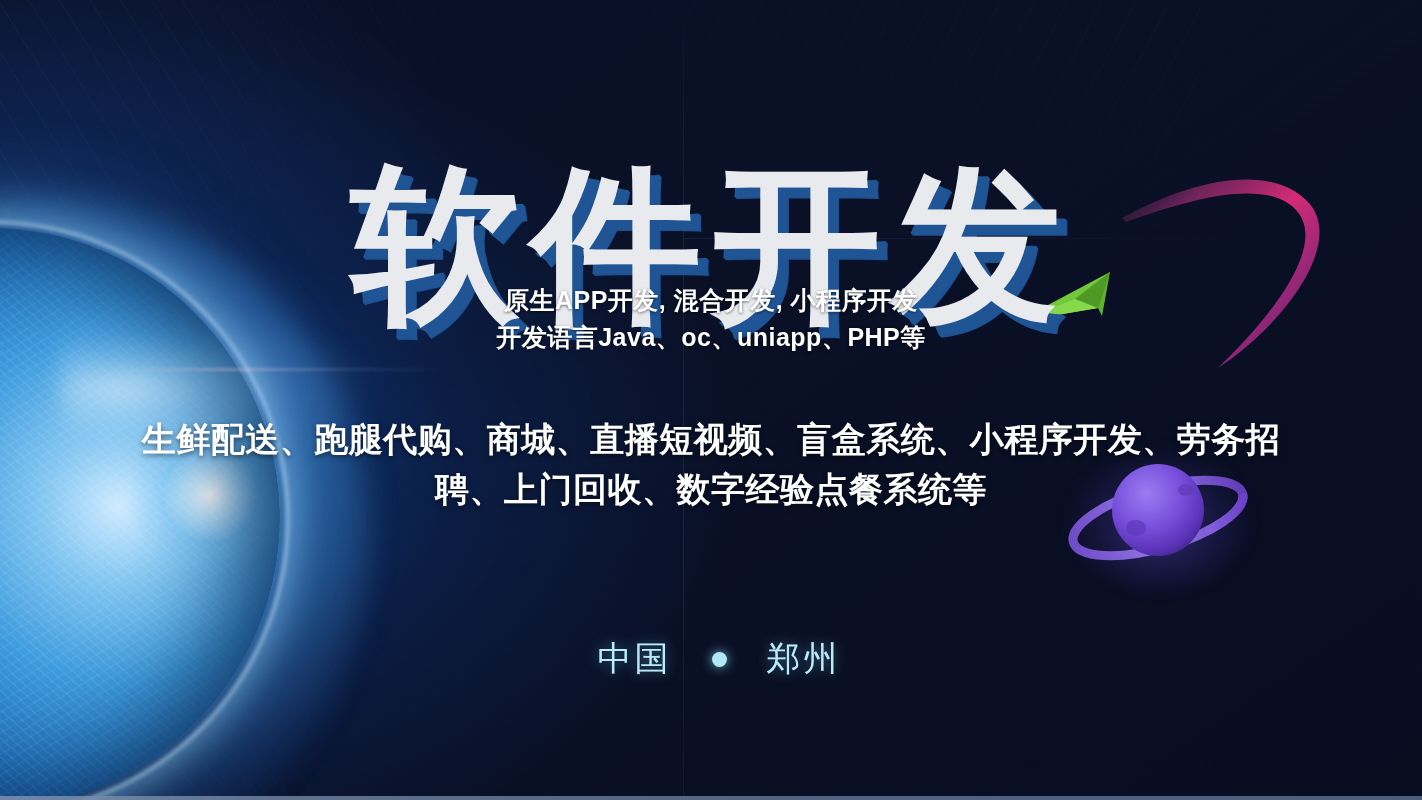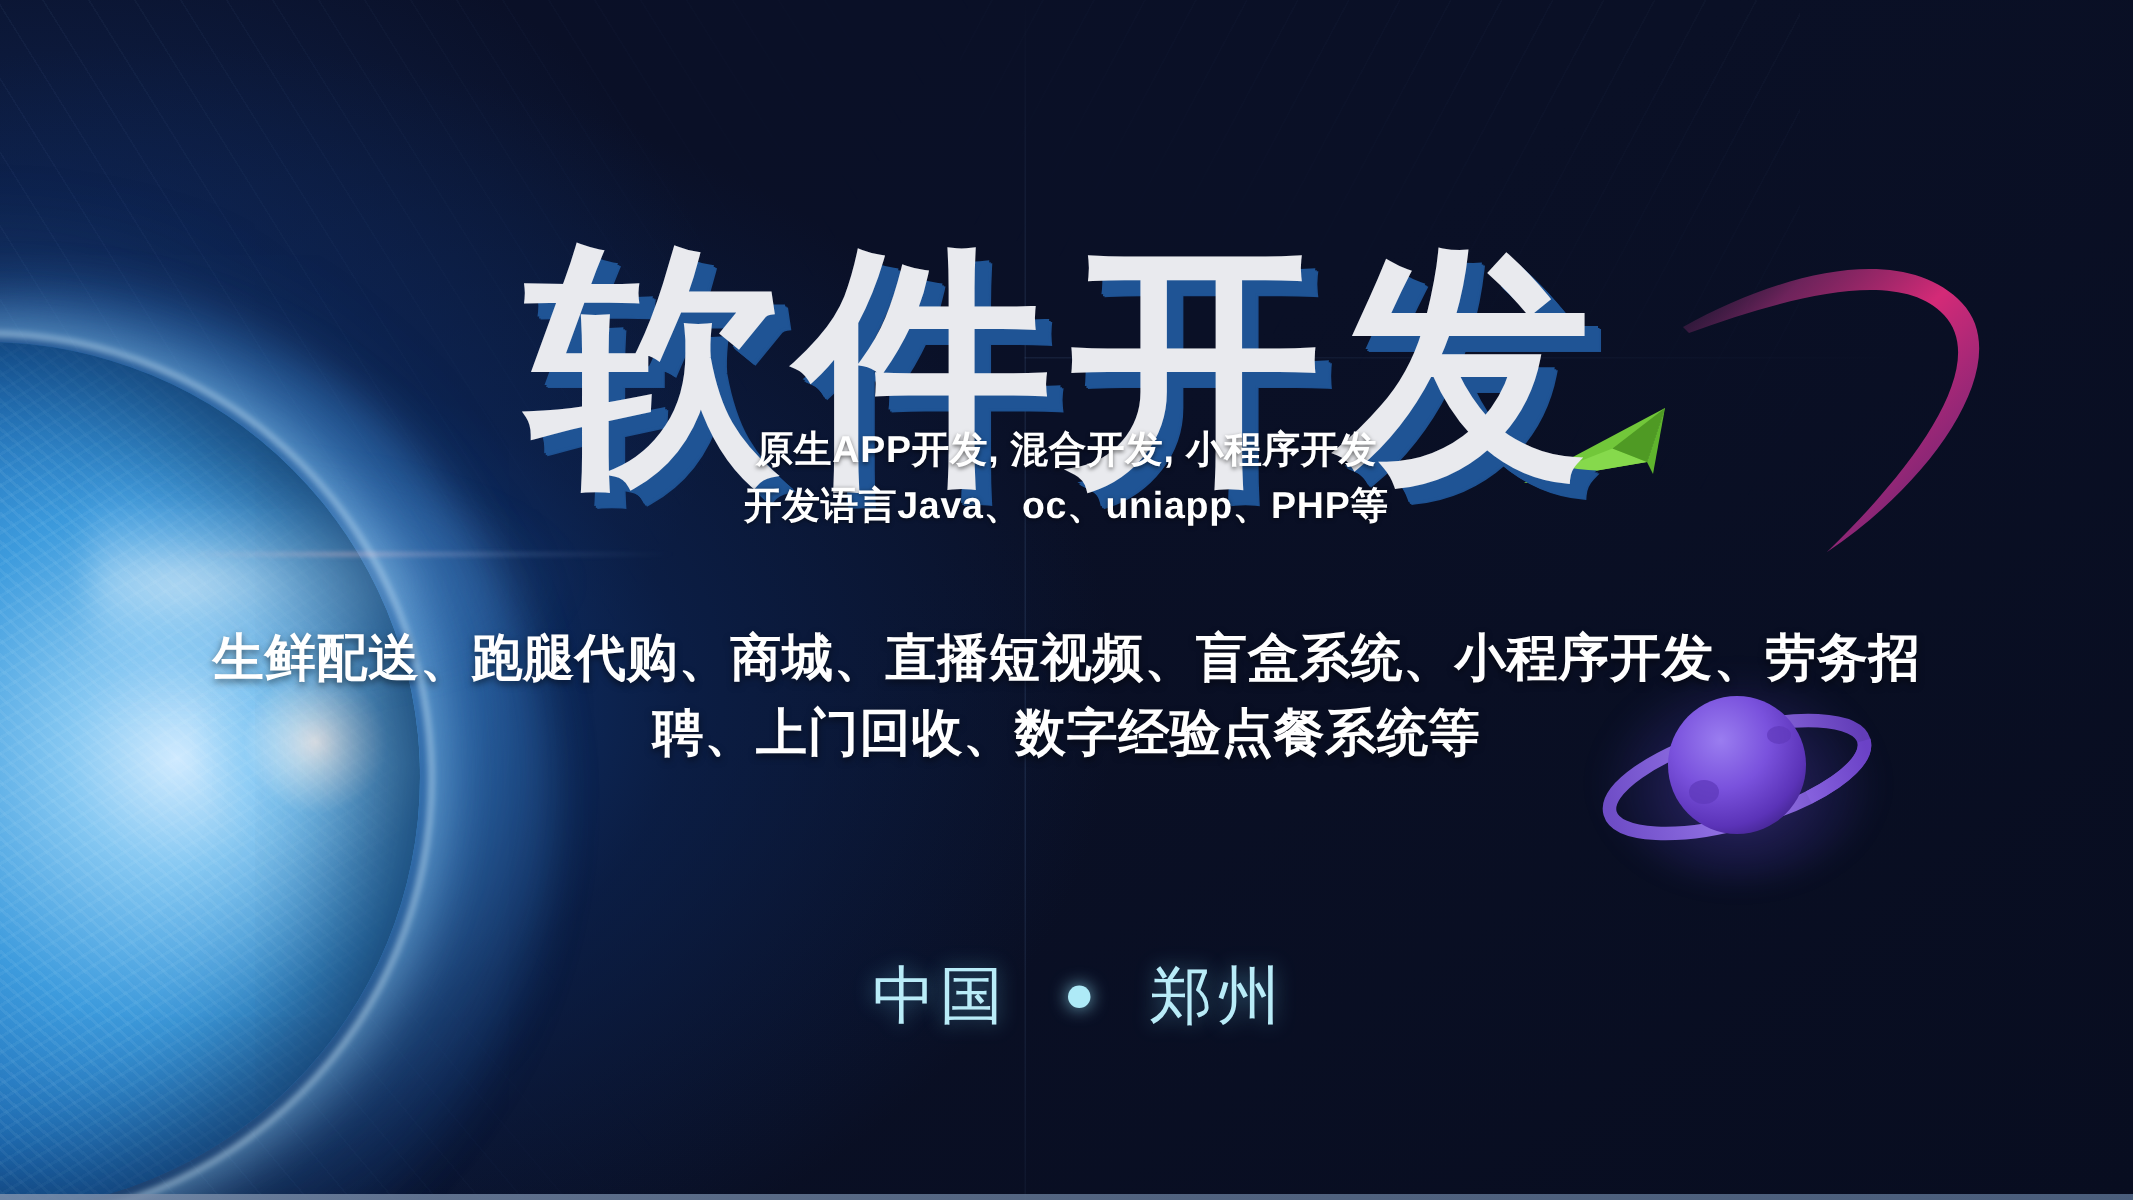--- a/index.html
+++ b/index.html
@@ -155,21 +155,21 @@
     text-shadow:0 2px 5px rgba(0,0,0,.5);
   }
 
   .location{
     position:absolute;left:0;right:0;top:636px;
     display:flex;
     justify-content:center;
     align-items:center;
     gap:40px;
     color:#b9ecf8;
-    font-size:42px;
+    font-size:34px;
     letter-spacing:3px;
     text-shadow:0 0 14px rgba(120,220,250,0.45);
     padding-left:16px;
   }
   .loc-dot{
     width:15px;height:15px;border-radius:50%;
     background:#aeeaf7;
     box-shadow:0 0 12px rgba(150,230,250,.8);
     flex:0 0 auto;
   }

